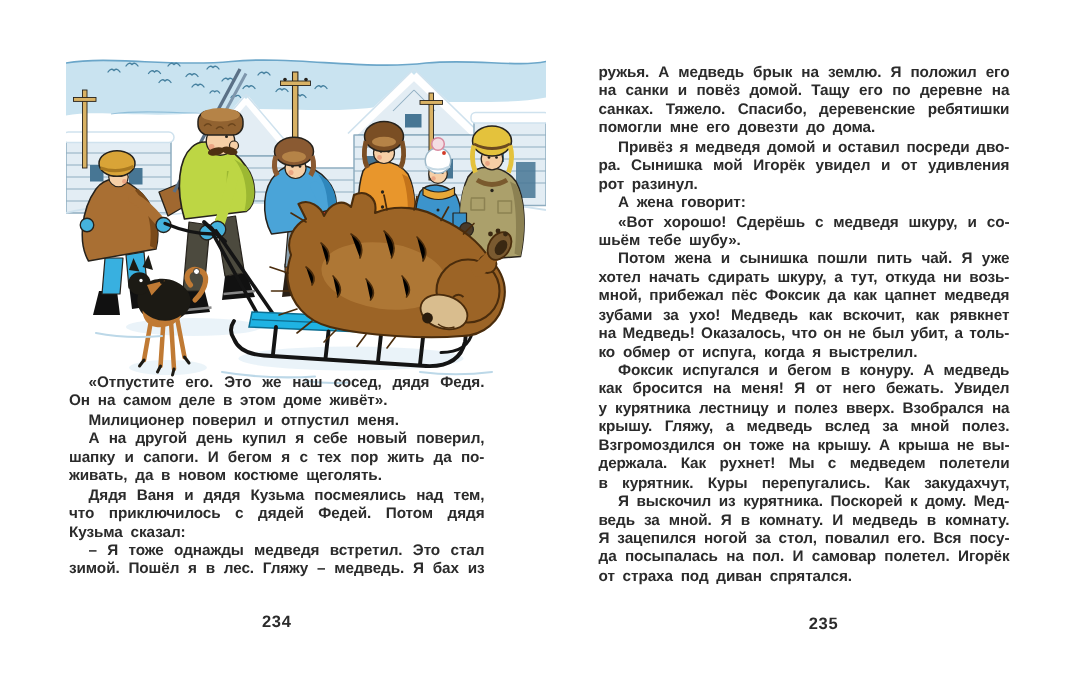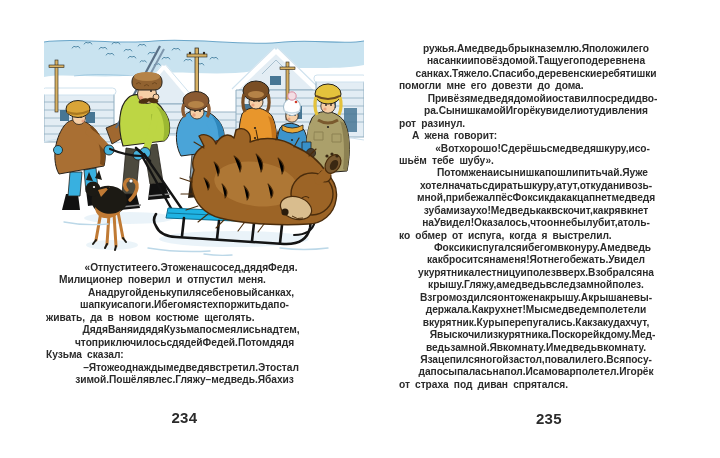--- a/index.html
+++ b/index.html
@@ -9,29 +9,29 @@
   body{
     width:720px;height:458px;background:var(--paper);
     font-family:"Liberation Sans",sans-serif;
     position:relative;overflow:hidden;
   }
   .page-text{
     position:absolute;
     font-size:10.2px;font-weight:700;color:var(--text);
     letter-spacing:-0.05px;
   }
-  #leftText{left:46px;top:262px;width:277px;}
+  #leftText{left:46px;top:250px;width:277px;}
   #rightText{left:399px;top:43px;width:274px;}
   .ln{height:12.45px;line-height:12.45px;white-space:nowrap;}
-  .ln.jst{display:flex;justify-content:center;}
+  .ln.jst{display:flex;justify-content:space-between;}
   .ln.end{word-spacing:2.4px;}
   .ln.ind{padding-left:13px;}
   .pagenum{
     position:absolute;text-align:center;
-    font-size:15px;font-weight:700;color:var(--text);letter-spacing:0.4px;
+    font-size:11px;font-weight:700;color:var(--text);letter-spacing:0.4px;
   }
   #pnLeft{left:46px;width:277px;top:409px;}
   #pnRight{left:412px;width:274px;top:410px;}
   #illo{position:absolute;left:44px;top:32px;width:320px;height:228px;}
 </style>
 </head>
 <body>
 
 <svg id="illo" viewBox="0 0 320 228" aria-hidden="true">
 
@@ -350,31 +350,32 @@
     <div class="ln ind jst">
       <span>«Отпустите</span>
       <span>его.</span>
       <span>Это</span>
       <span>же</span>
       <span>наш</span>
       <span>сосед,</span>
       <span>дядя</span>
       <span>Федя.</span>
     </div>
+    <div class="ln end">Он на самом деле в этом доме живёт».</div>
     <div class="ln ind end">Милиционер поверил и отпустил меня.</div>
     <div class="ln ind jst">
       <span>А</span>
       <span>на</span>
       <span>другой</span>
       <span>день</span>
       <span>купил</span>
       <span>я</span>
       <span>себе</span>
       <span>новый</span>
-      <span>санках,</span>
+      <span>поверил,</span>
     </div>
     <div class="ln jst">
       <span>шапку</span>
       <span>и</span>
       <span>сапоги.</span>
       <span>И</span>
       <span>бегом</span>
       <span>я</span>
       <span>с</span>
       <span>тех</span>
@@ -532,21 +533,21 @@
       <span>за</span>
       <span>ухо!</span>
       <span>Медведь</span>
       <span>как</span>
       <span>вскочит,</span>
       <span>как</span>
       <span>рявкнет</span>
     </div>
     <div class="ln jst">
       <span>на</span>
-      <span>Увидел!</span>
+      <span>Медведь!</span>
       <span>Оказалось,</span>
       <span>что</span>
       <span>он</span>
       <span>не</span>
       <span>был</span>
       <span>убит,</span>
       <span>а</span>
       <span>толь-</span>
     </div>
     <div class="ln end">ко обмер от испуга, когда я выстрелил.</div>

